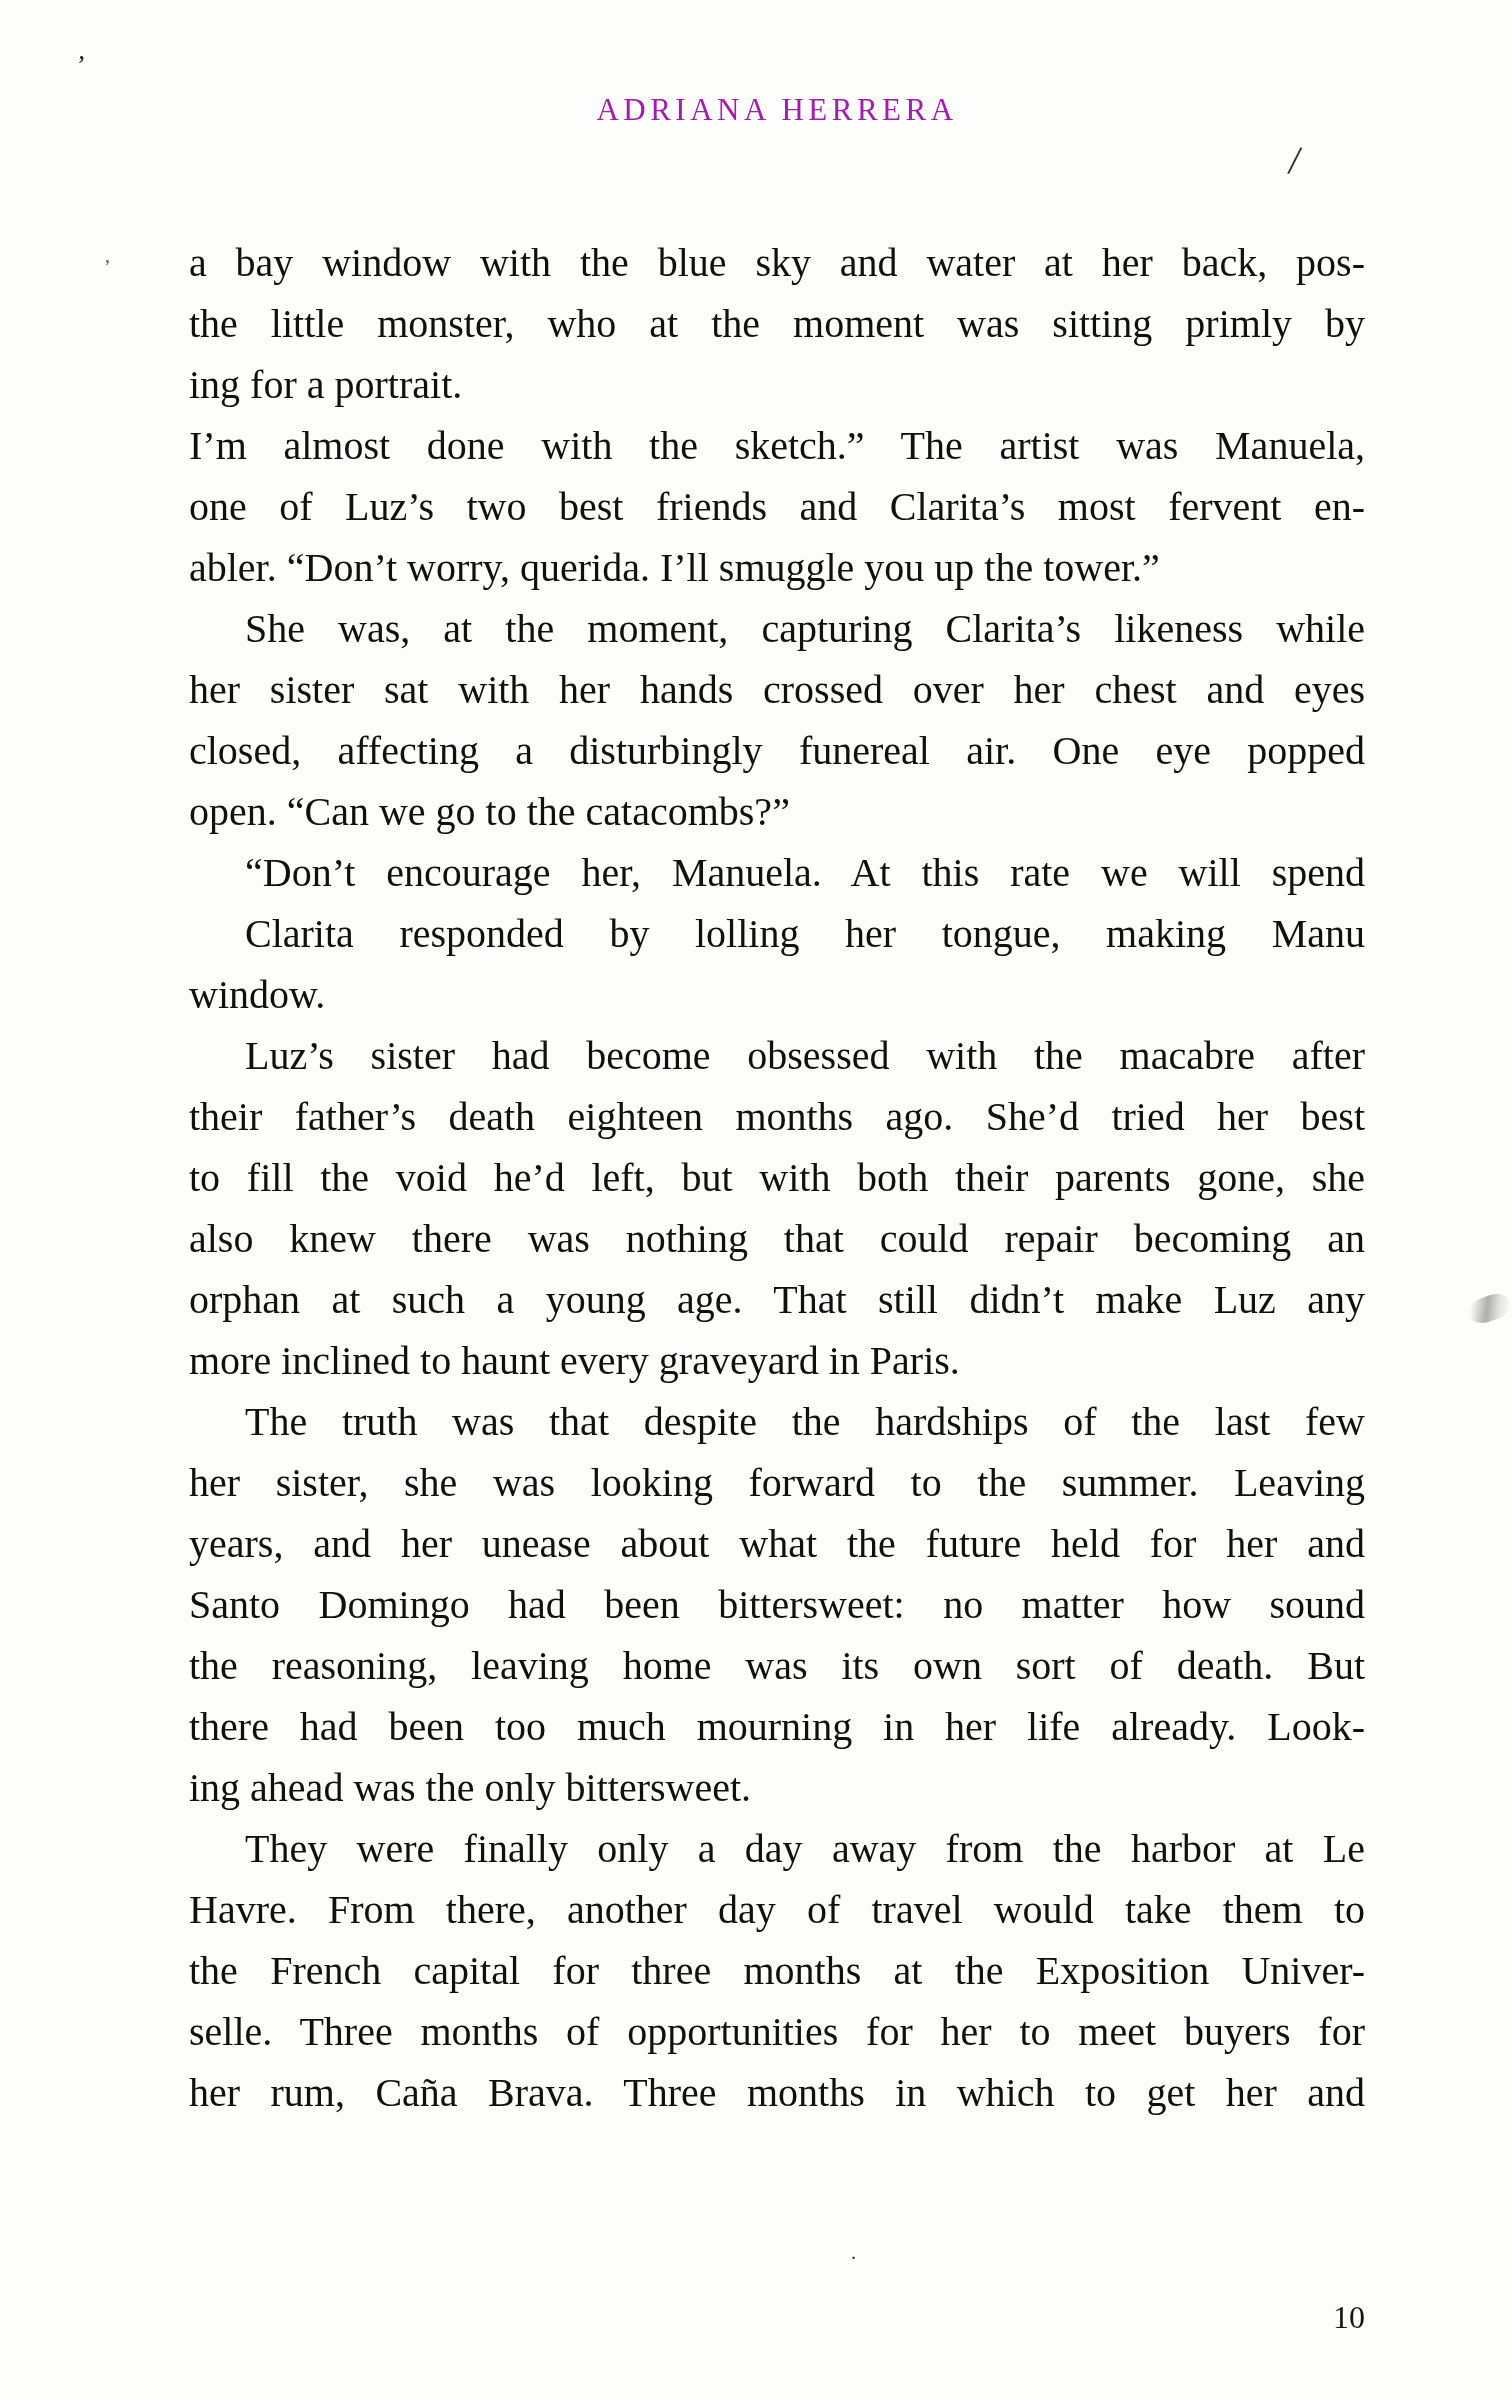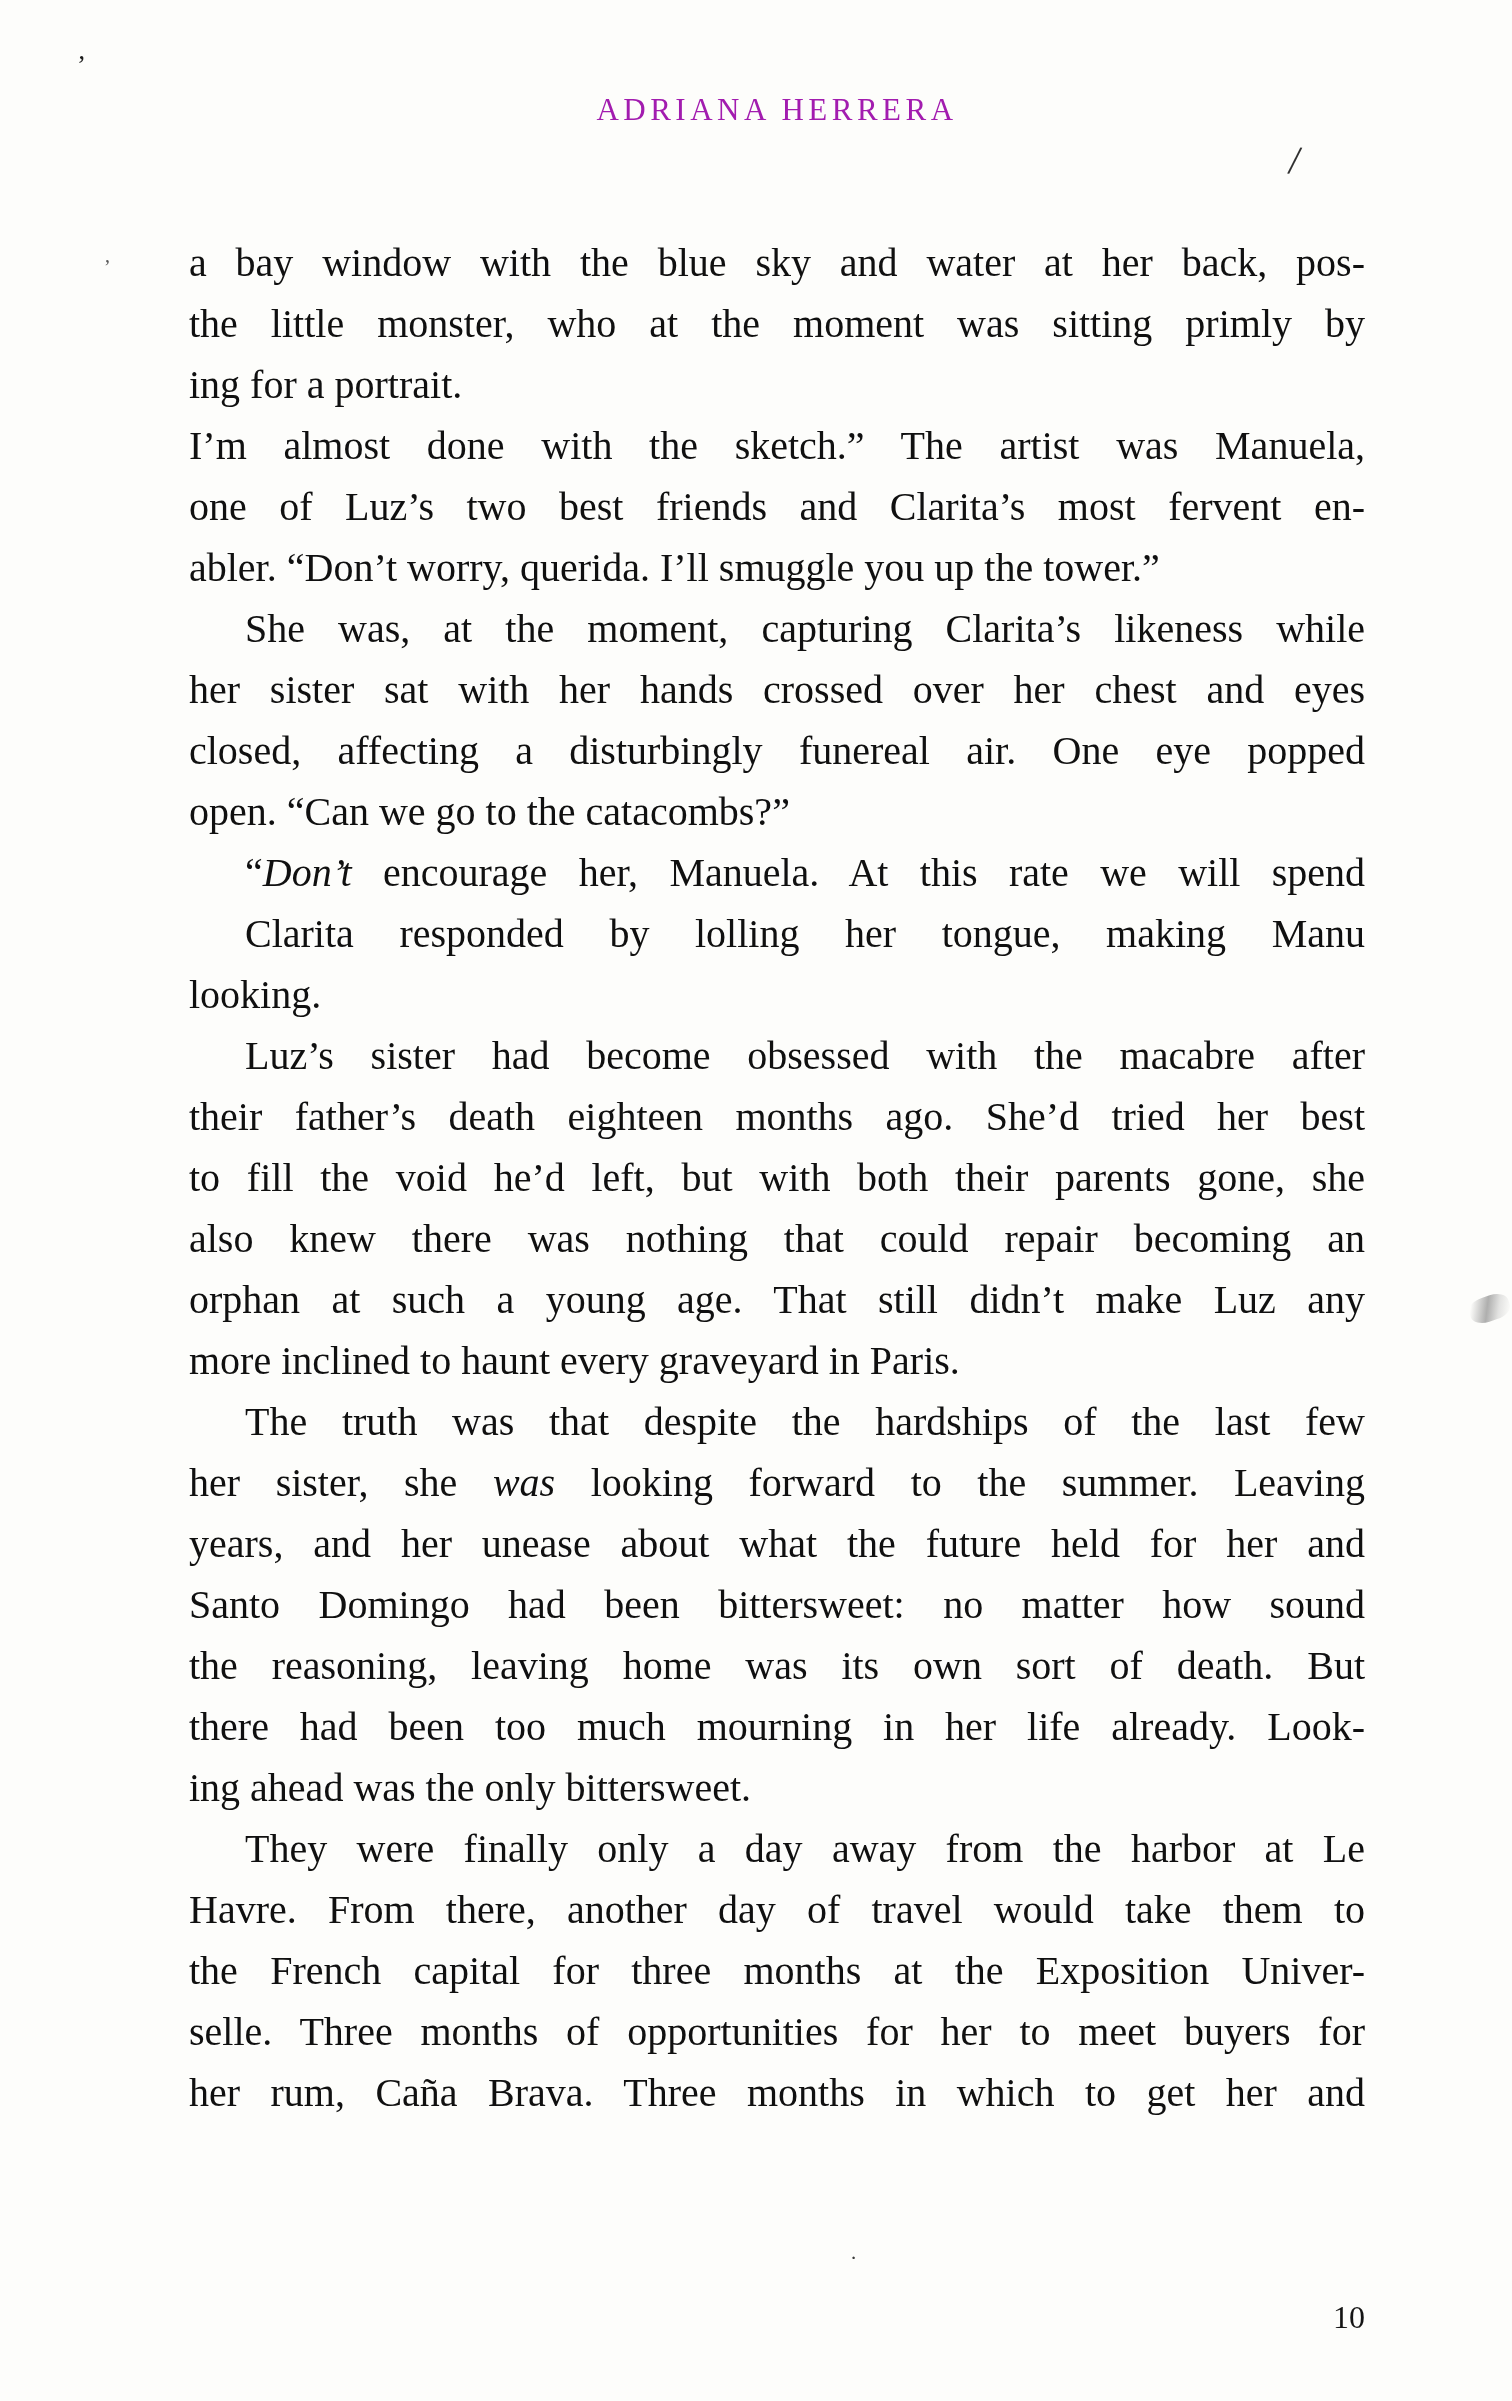--- a/index.html
+++ b/index.html
@@ -43,21 +43,21 @@
     white-space: normal;
   }
   .line.ind { text-indent: 56px; }
   
   .line.j::after {
     content: "";
     display: inline-block;
     width: 100%;
     height: 0;
   }
-  .it { font-style: italic; }
+  .it { }
   .pagenum {
     position: absolute;
     top: 2301px;
     left: 189px;
     width: 1176px;
     text-align: right;
     font-size: 32px;
     color: #141414;
     line-height: 1;
   }
@@ -100,21 +100,21 @@
     <div class="line">ing for a portrait.</div>
     <div class="line j">I’m almost done with the sketch.” The artist was Manuela,</div>
     <div class="line j">one of Luz’s two best friends and Clarita’s most fervent en-</div>
     <div class="line">abler. “Don’t worry, querida. I’ll smuggle you up the tower.”</div>
     <div class="line j ind">She was, at the moment, capturing Clarita’s likeness while</div>
     <div class="line j">her sister sat with her hands crossed over her chest and eyes</div>
     <div class="line j">closed, affecting a disturbingly funereal air. One eye popped</div>
     <div class="line">open. “Can we go to the catacombs?”</div>
     <div class="line j ind"><span>“</span><span class="it">Don’t</span><span> encourage her, Manuela. At this rate we will spend</span></div>
     <div class="line j ind">Clarita responded by lolling her tongue, making Manu</div>
-    <div class="line">looking.</div>
+    <div class="line">window.</div>
     <div class="line j ind">Luz’s sister had become obsessed with the macabre after</div>
     <div class="line j">their father’s death eighteen months ago. She’d tried her best</div>
     <div class="line j">to fill the void he’d left, but with both their parents gone, she</div>
     <div class="line j">also knew there was nothing that could repair becoming an</div>
     <div class="line j">orphan at such a young age. That still didn’t make Luz any</div>
     <div class="line">more inclined to haunt every graveyard in Paris.</div>
     <div class="line j ind">The truth was that despite the hardships of the last few</div>
     <div class="line j"><span>her sister, she </span><span class="it">was</span><span> looking forward to the summer. Leaving</span></div>
     <div class="line j">years, and her unease about what the future held for her and</div>
     <div class="line j">Santo Domingo had been bittersweet: no matter how sound</div>

